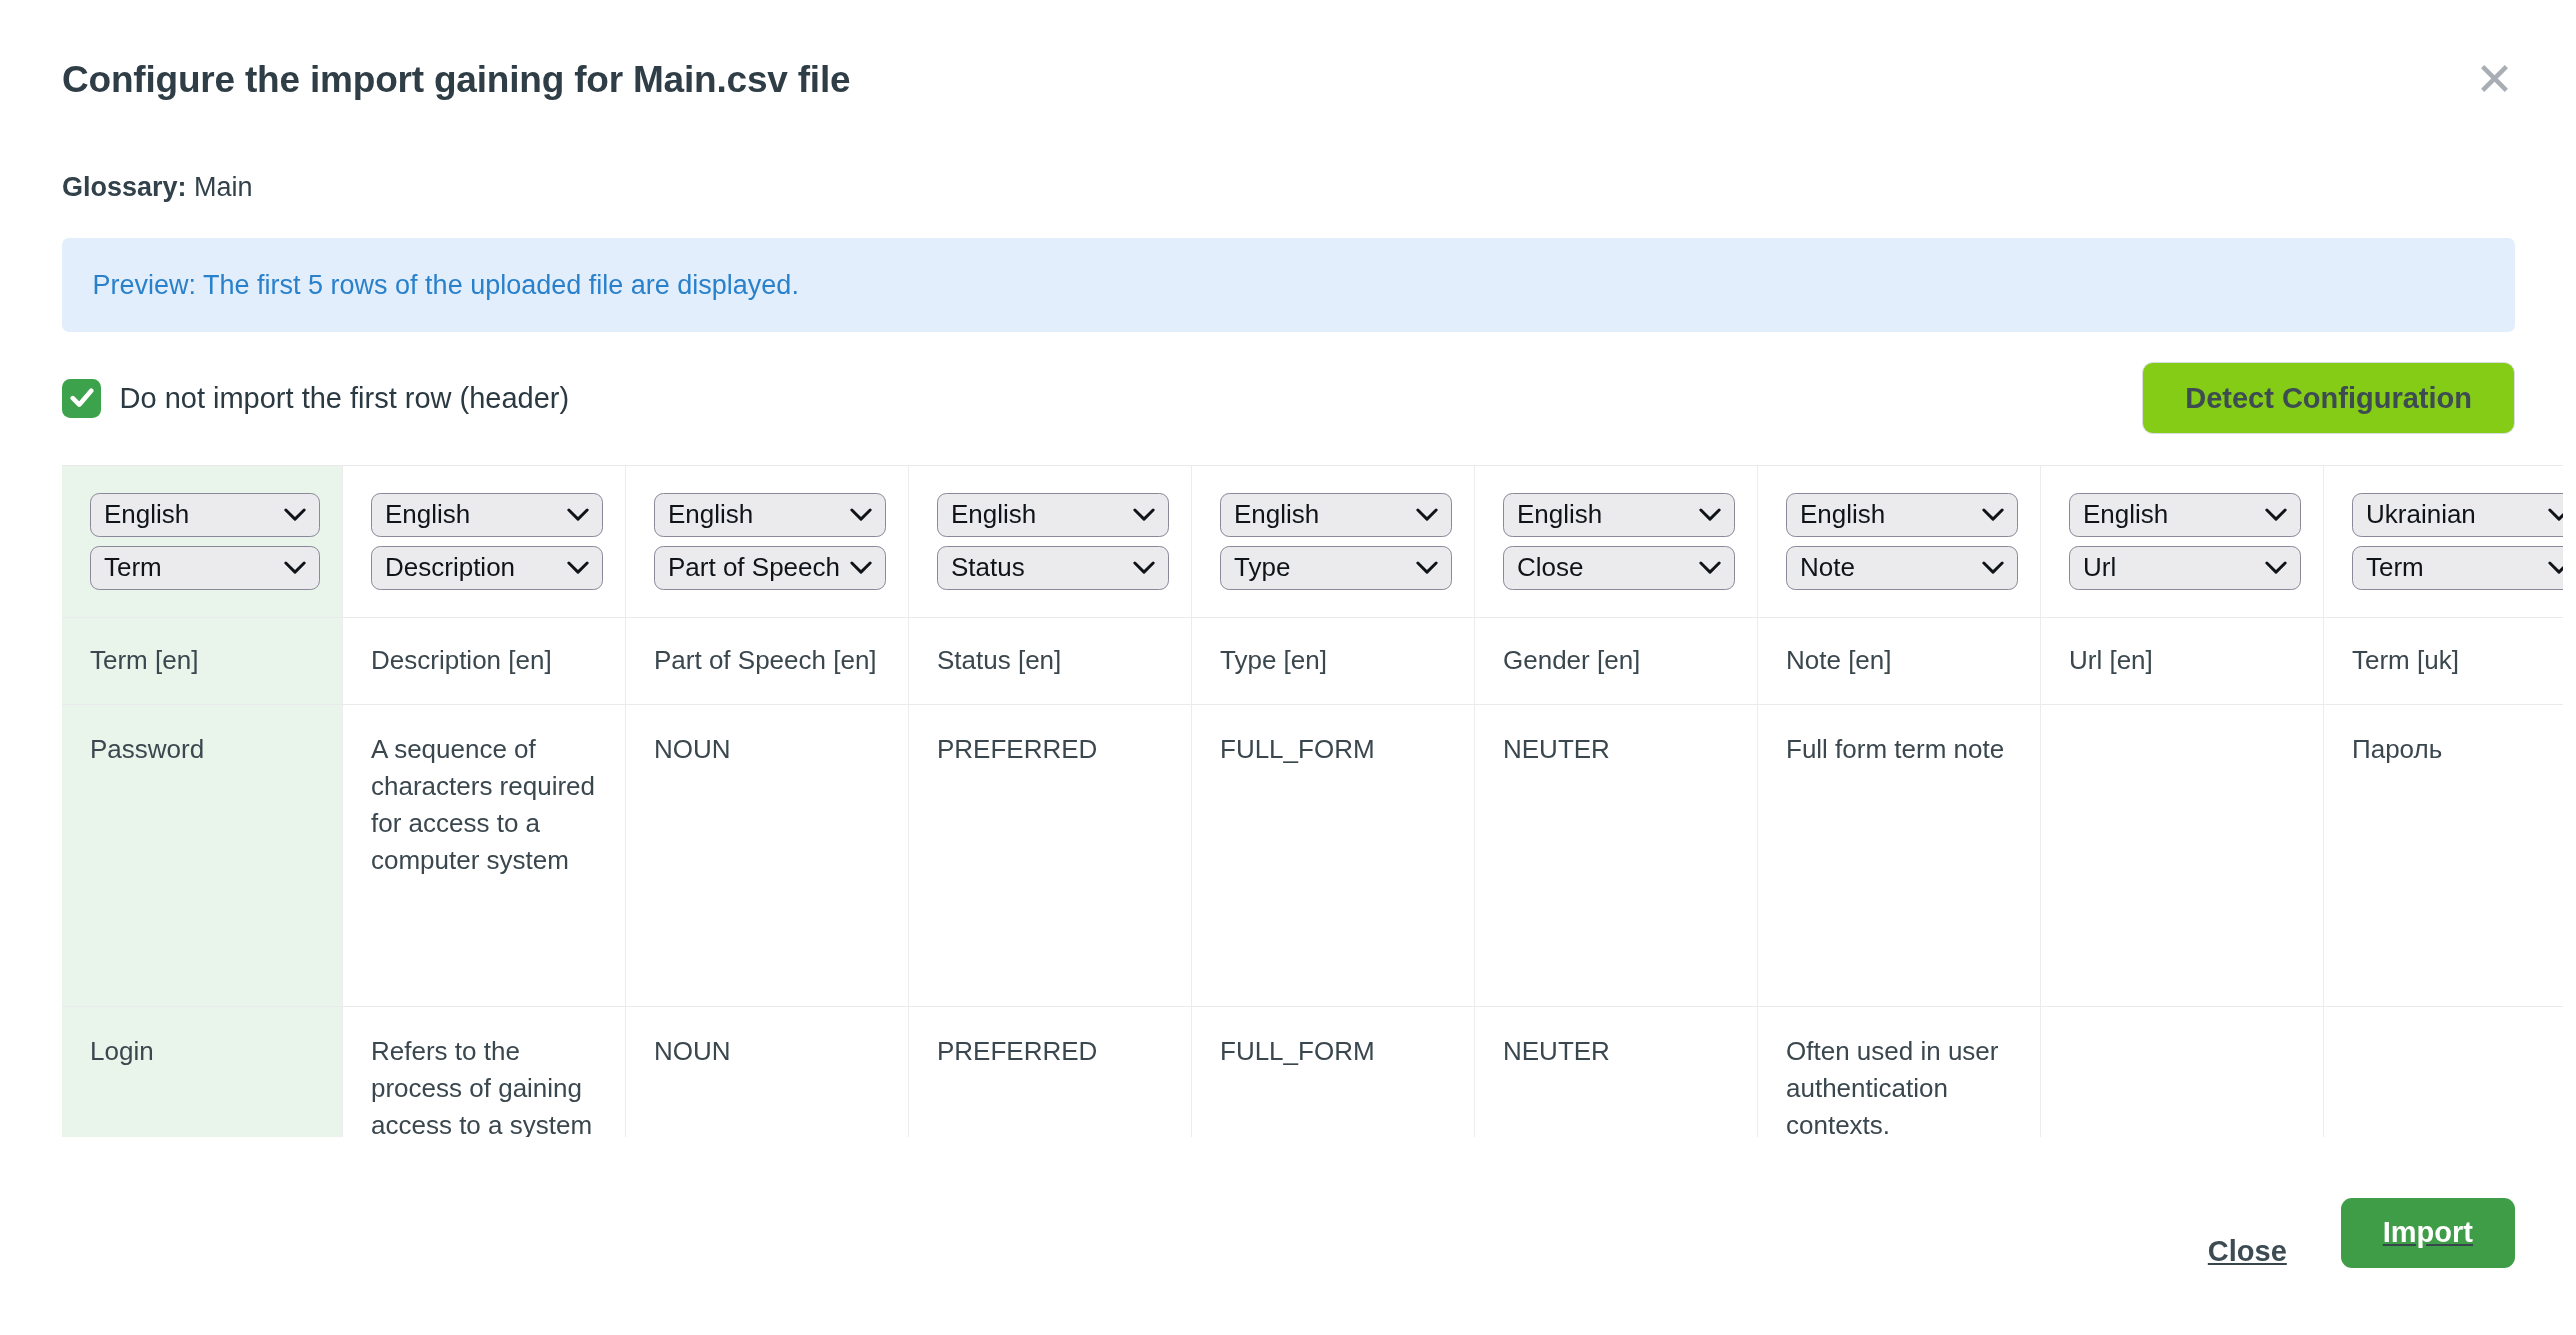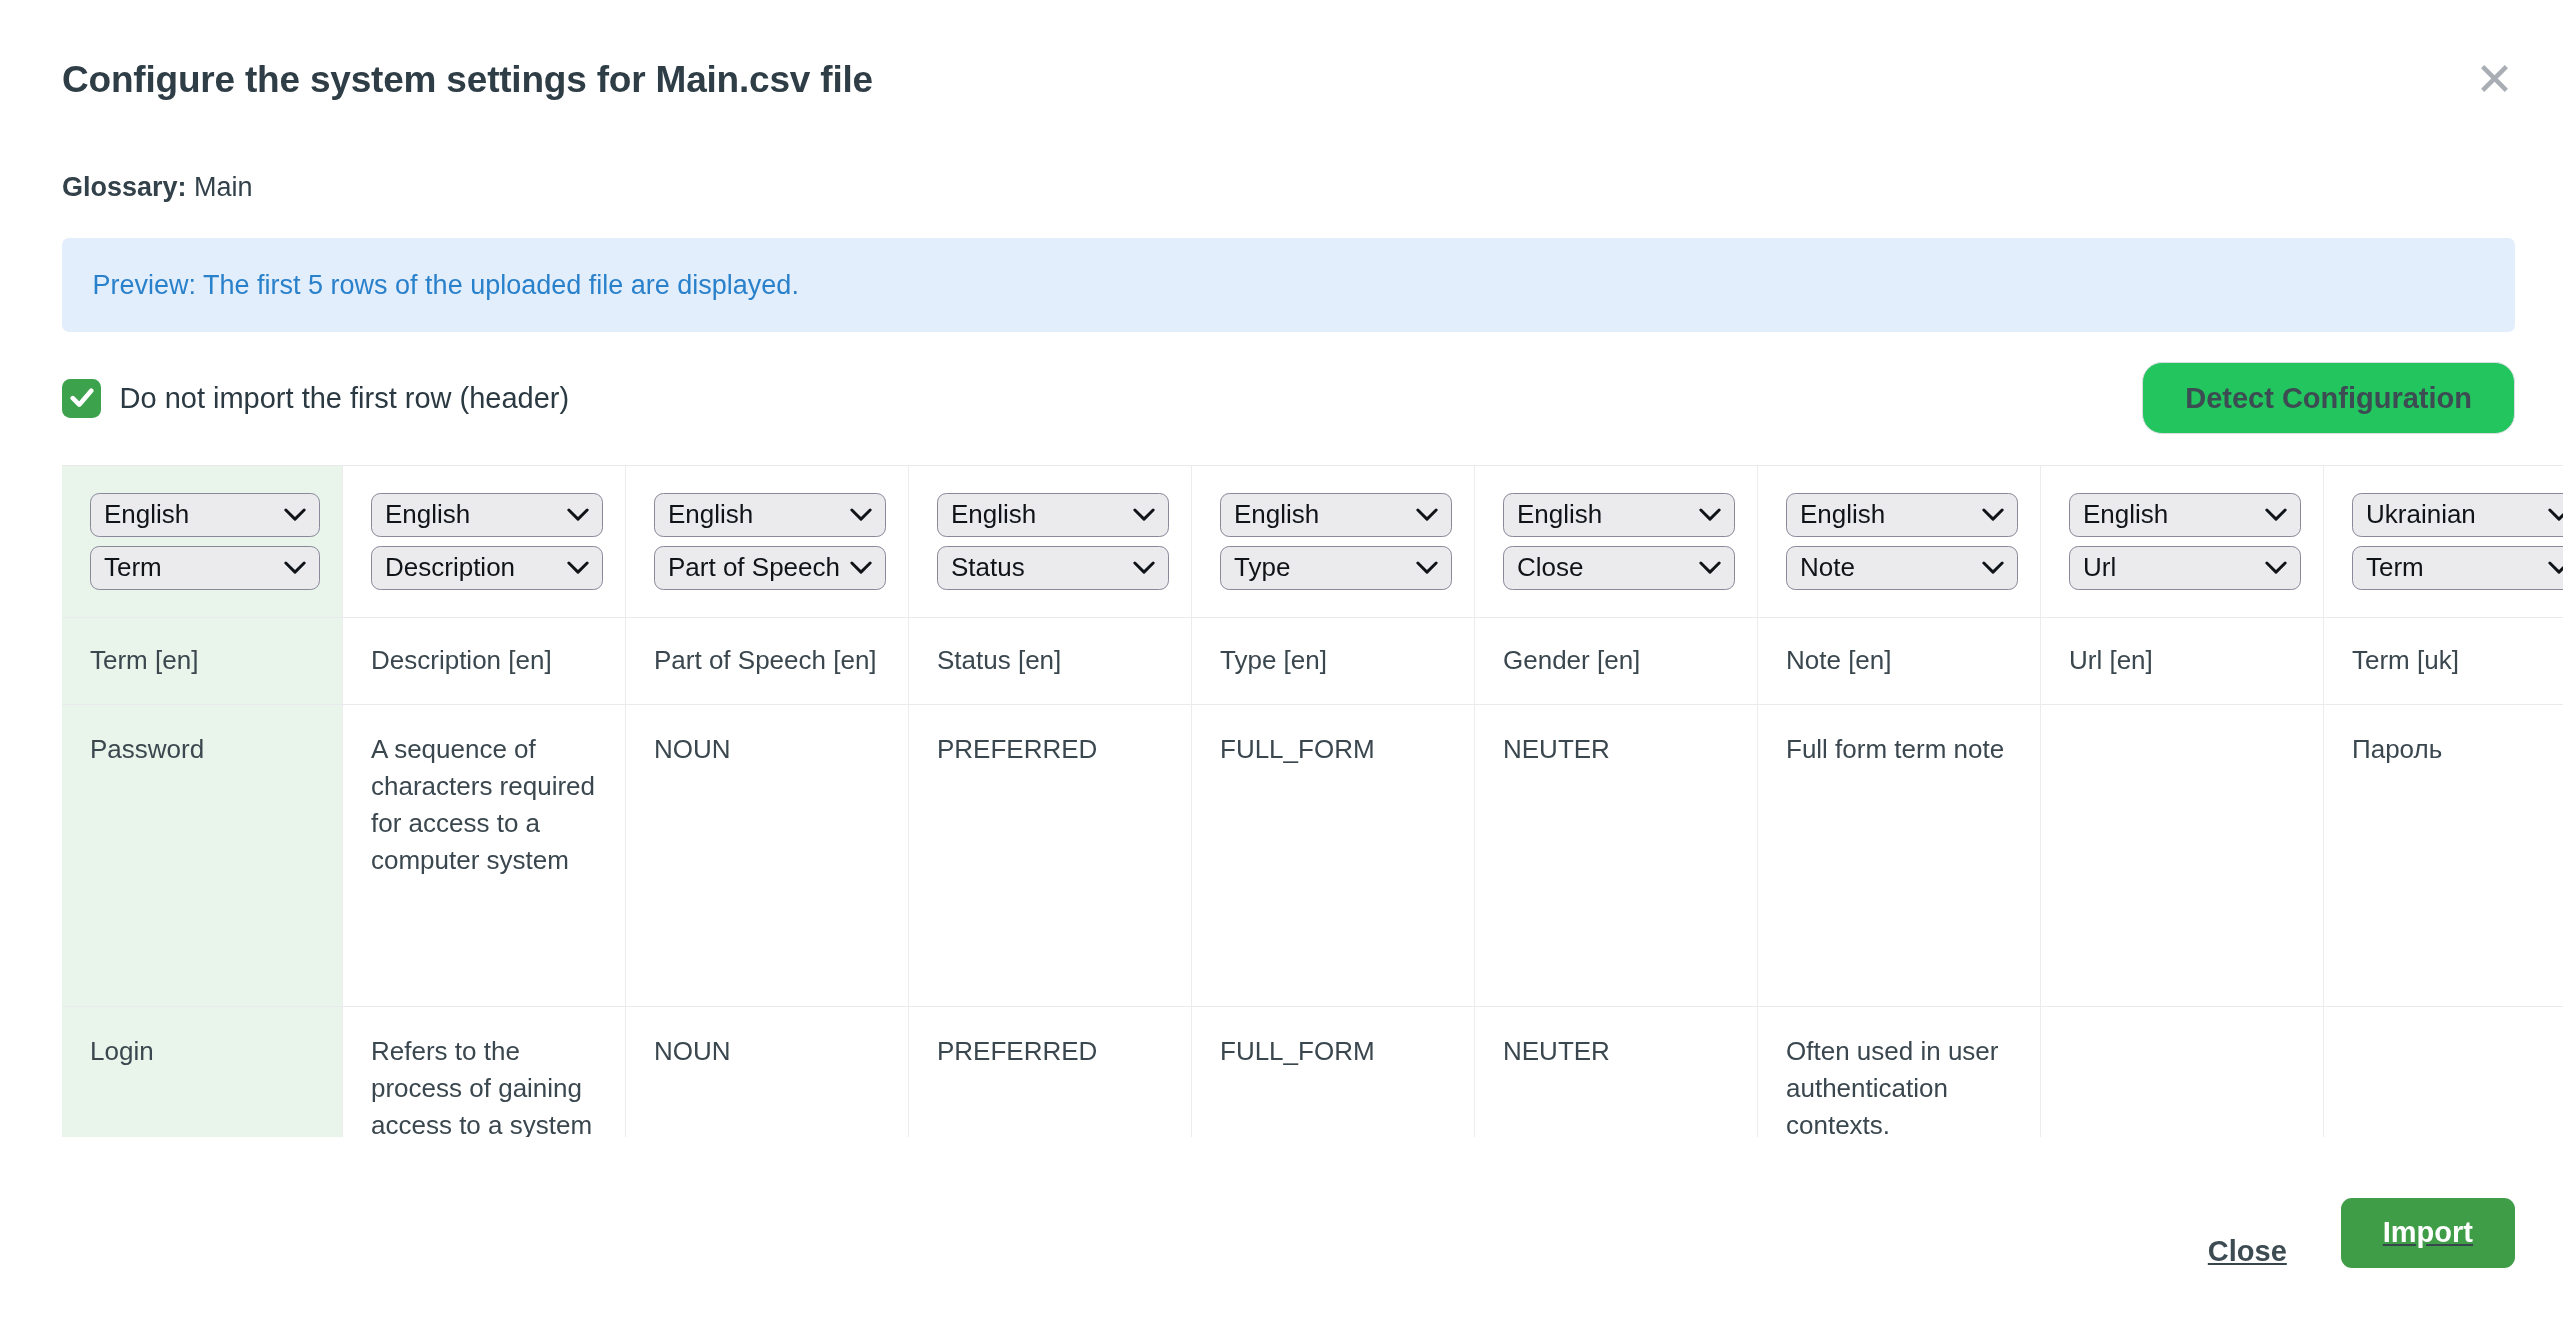--- a/index.html
+++ b/index.html
@@ -33,22 +33,22 @@
 
   
   .controls-row { margin-top: 30px; height: 72px; display: flex; justify-content: space-between; align-items: center; }
   .checkbox-wrap { display: flex; align-items: center; gap: 18.5px; cursor: pointer; }
   .checkbox {
     width: 39px; height: 39px; background: #3ca24b; border-radius: 8.3px;
     display: flex; align-items: center; justify-content: center; flex: 0 0 auto;
   }
   .checkbox-label { font-size: 29px; font-weight: 400; color: #2b3a42; }
   .btn-outline {
-    height: 72px; padding: 0 42px; background: #22c55e;
-    border: 0.9px solid #d9dde1; border-radius: 20px;
+    height: 72px; padding: 0 42px; background: #84cc16;
+    border: 0.9px solid #d9dde1; border-radius: 11px;
     font-size: 29px; font-weight: 600; color: #3d4b52;
     display: flex; align-items: center; cursor: pointer;
     font-family: "Liberation Sans", sans-serif;
   }
 
   
   .table-viewport {
     margin-top: 30.5px; width: 2501px; height: 672px;
     overflow: hidden; border-top: 0.9px solid #e9eaec; position: relative;
   }
@@ -79,21 +79,21 @@
     font-size: 29px; font-weight: 600; color: #ffffff; display: flex; align-items: center;
     cursor: pointer; font-family: "Liberation Sans", sans-serif;
   }
 </style>
 </head>
 <body>
 
 <div class="modal">
 
   <div class="title-row">
-    <div class="modal-title">Configure the system settings for Main.csv file</div>
+    <div class="modal-title">Configure the import gaining for Main.csv file</div>
     <div class="close-x">
       <svg width="31" height="31" viewBox="0 0 34 34">
         <line x1="4" y1="4" x2="30" y2="30" stroke="#a9aeb4" stroke-width="5"></line>
         <line x1="30" y1="4" x2="4" y2="30" stroke="#a9aeb4" stroke-width="5"></line>
       </svg>
     </div>
   </div>
 
   <div class="glossary">
     <span class="lbl">Glossary:</span>

